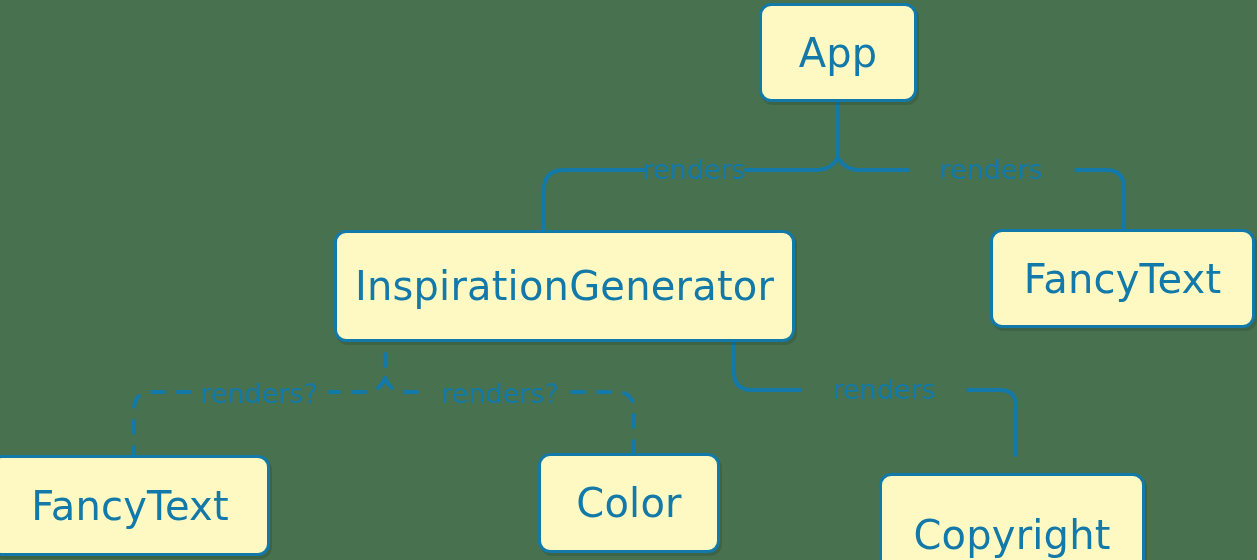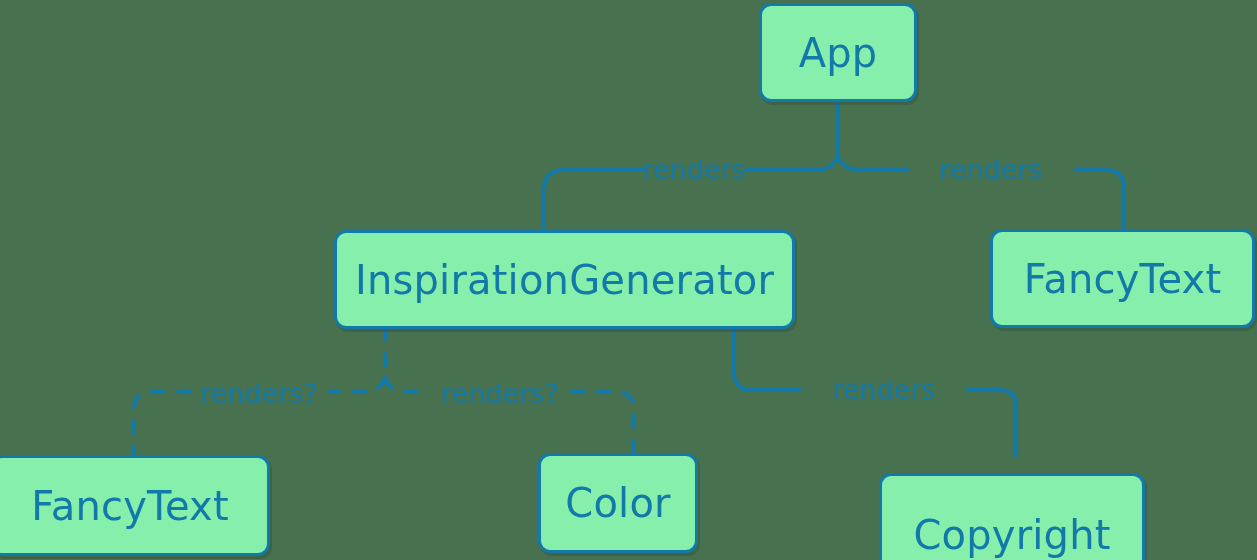--- a/index.html
+++ b/index.html
@@ -20,42 +20,42 @@
   }
   #edges {
     position: absolute;
     left: 0;
     top: 0;
     width: 1257px;
     height: 560px;
   }
   .node {
     position: absolute;
-    background: #86efac;
+    background: #fef9c3;
     border: 3px solid #1279a8;
     border-radius: 12px;
     box-sizing: border-box;
     display: flex;
     align-items: center;
     justify-content: center;
     color: #1279a8;
     box-shadow: 2px 3px 0 rgba(0,0,0,0.12);
   }
   .node-label {
     font-size: 40px;
     line-height: 1;
     letter-spacing: 0.2px;
     color: #1279a8;
     white-space: nowrap;
   }
   .node-app        { left: 759px;  top: 3px;   width: 158px; height: 99px; }
-  .node-insp       { left: 334px;  top: 230px; width: 461px; height: 99px; }
+  .node-insp       { left: 334px;  top: 230px; width: 461px; height: 112px; }
   .node-fancy-top  { left: 990px;  top: 229px; width: 265px; height: 99px; }
   .node-fancy-bot  { left: -10px;  top: 455px; width: 280px; height: 101px; }
-  .node-color      { left: 538px;  top: 453px; width: 160px; height: 100px; }
+  .node-color      { left: 538px;  top: 453px; width: 182px; height: 100px; }
   .node-copyright  { left: 879px;  top: 473px; width: 266px; height: 124px; }
 
   .edge-label {
     position: absolute;
     color: #1279a8;
     font-size: 27px;
     line-height: 1;
     white-space: nowrap;
     transform: translate(-50%, -50%);
     text-align: center;

